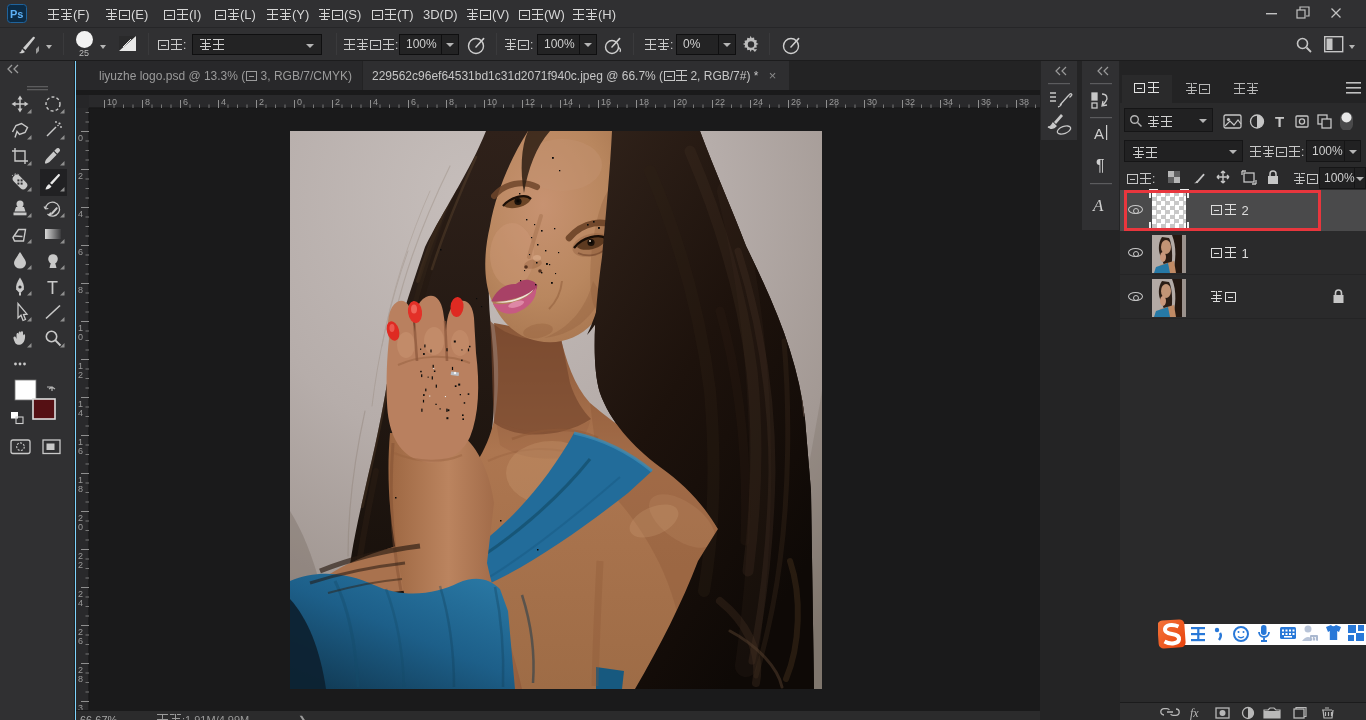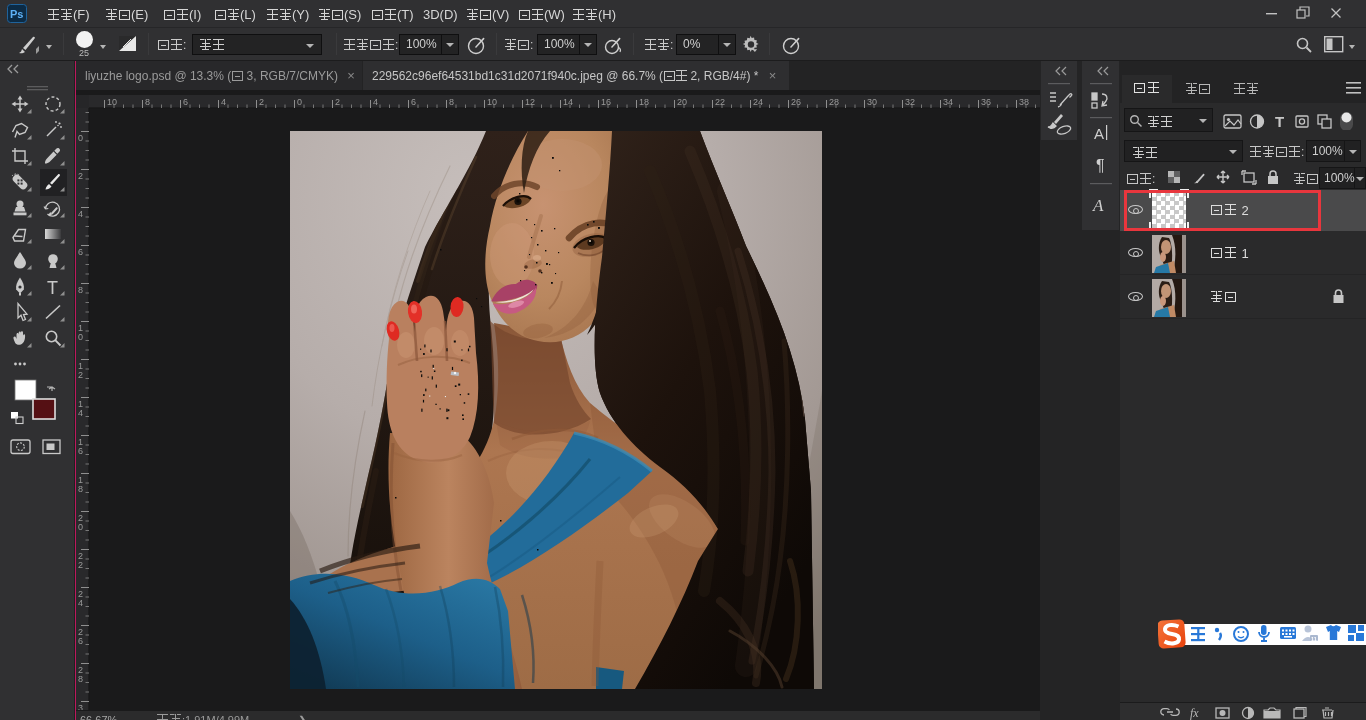--- a/index.html
+++ b/index.html
@@ -1,16 +1,16 @@
 <!DOCTYPE html>
 <html><head><meta charset="utf-8">
 <style>
 html,body{margin:0;padding:0;background:#1a1a1b;}
 *{box-sizing:border-box;}
-#app{position:relative;width:1366px;height:720px;overflow:hidden;font-family:"Liberation Sans",sans-serif;background:#be185d;}
+#app{position:relative;width:1366px;height:720px;overflow:hidden;font-family:"Liberation Sans",sans-serif;background:#7dd3fc;}
 .abs{position:absolute;}
 
 .cn{display:inline-block;width:11px;height:11px;position:relative;vertical-align:-1px;margin:0 1px;}
 .cn:before{content:"";position:absolute;left:0;top:0;width:11px;height:11px;
 background:linear-gradient(currentColor,currentColor) 0 0/11px 1.1px no-repeat,
 linear-gradient(currentColor,currentColor) 0 4.9px/11px 1.1px no-repeat,
 linear-gradient(currentColor,currentColor) 0 9.9px/11px 1.1px no-repeat,
 linear-gradient(currentColor,currentColor) 5px 0/1.1px 11px no-repeat;}
 .cn.v2:before{background:linear-gradient(currentColor,currentColor) 0 0/4.5px 1.1px no-repeat,
 linear-gradient(currentColor,currentColor) 6.5px 0/4.5px 1.1px no-repeat,
@@ -315,25 +315,25 @@
 
     <rect x="11" y="379" width="19" height="13.5" rx="2" fill="none" stroke="#c9c9c9" stroke-width="1.3"></rect>
     <circle cx="20.5" cy="385.7" r="3.8" fill="none" stroke="#c9c9c9" stroke-width="1.1" stroke-dasharray="2 1.4"></circle>
     <rect x="43" y="379" width="17" height="13.5" fill="none" stroke="#c9c9c9" stroke-width="1.3"></rect>
     <rect x="46.5" y="382.5" width="8" height="6.5" fill="#c9c9c9"></rect>
   </svg>
 </div>
 
 <div id="tabbar" class="abs">
   <div class="dtab" style="left:0;width:286px;background:#28282a;color:#9b9b9b;">
-    <span style="margin-left:9px">liyuzhe logo.psd @ 13.3% (</span><span class="cn v3" style="width:10px"></span><span> 3, RGB/7/CMYK)</span>
+    <span style="margin-left:23px">liyuzhe logo.psd @ 13.3% (</span><span class="cn v3" style="width:10px"></span><span> 3, RGB/7/CMYK)</span>
     <span style="margin-left:6px;color:#8a8a8a;font-size:13px">×</span>
   </div>
   <div class="dtab" style="left:287px;width:426px;background:#2e2e30;color:#c6c6c6;">
-    <span style="margin-left:9px;letter-spacing:0">229562c96ef64531bd1c31d2071f940c.jpeg @ 66.7% (</span><span class="cn v3" style="width:10px"></span><span class="cn" style="width:10px"></span><span> 2, RGB/4#) *</span>
+    <span style="margin-left:9px;letter-spacing:0">229562c96ef64531bd1c31d2071f940c.jpeg @ 66.7% (</span><span class="cn v3" style="width:10px"></span><span class="cn" style="width:10px"></span><span> 2, RGB/7#) *</span>
     <span style="margin-left:7px;color:#8a8a8a;font-size:13px">×</span>
   </div>
 </div>
 
 <div id="docarea" class="abs">
   <svg class="abs" style="left:0;top:0" width="964" height="620" id="rulersvg">
         <rect x="0" y="0" width="964" height="5" fill="#1a1a1b"></rect>
         <rect x="0" y="5" width="964" height="13" fill="#29292b"></rect>
         <rect x="0" y="18" width="13" height="602" fill="#29292b"></rect>
         <rect x="0" y="5" width="13" height="13" fill="#262628"></rect>

